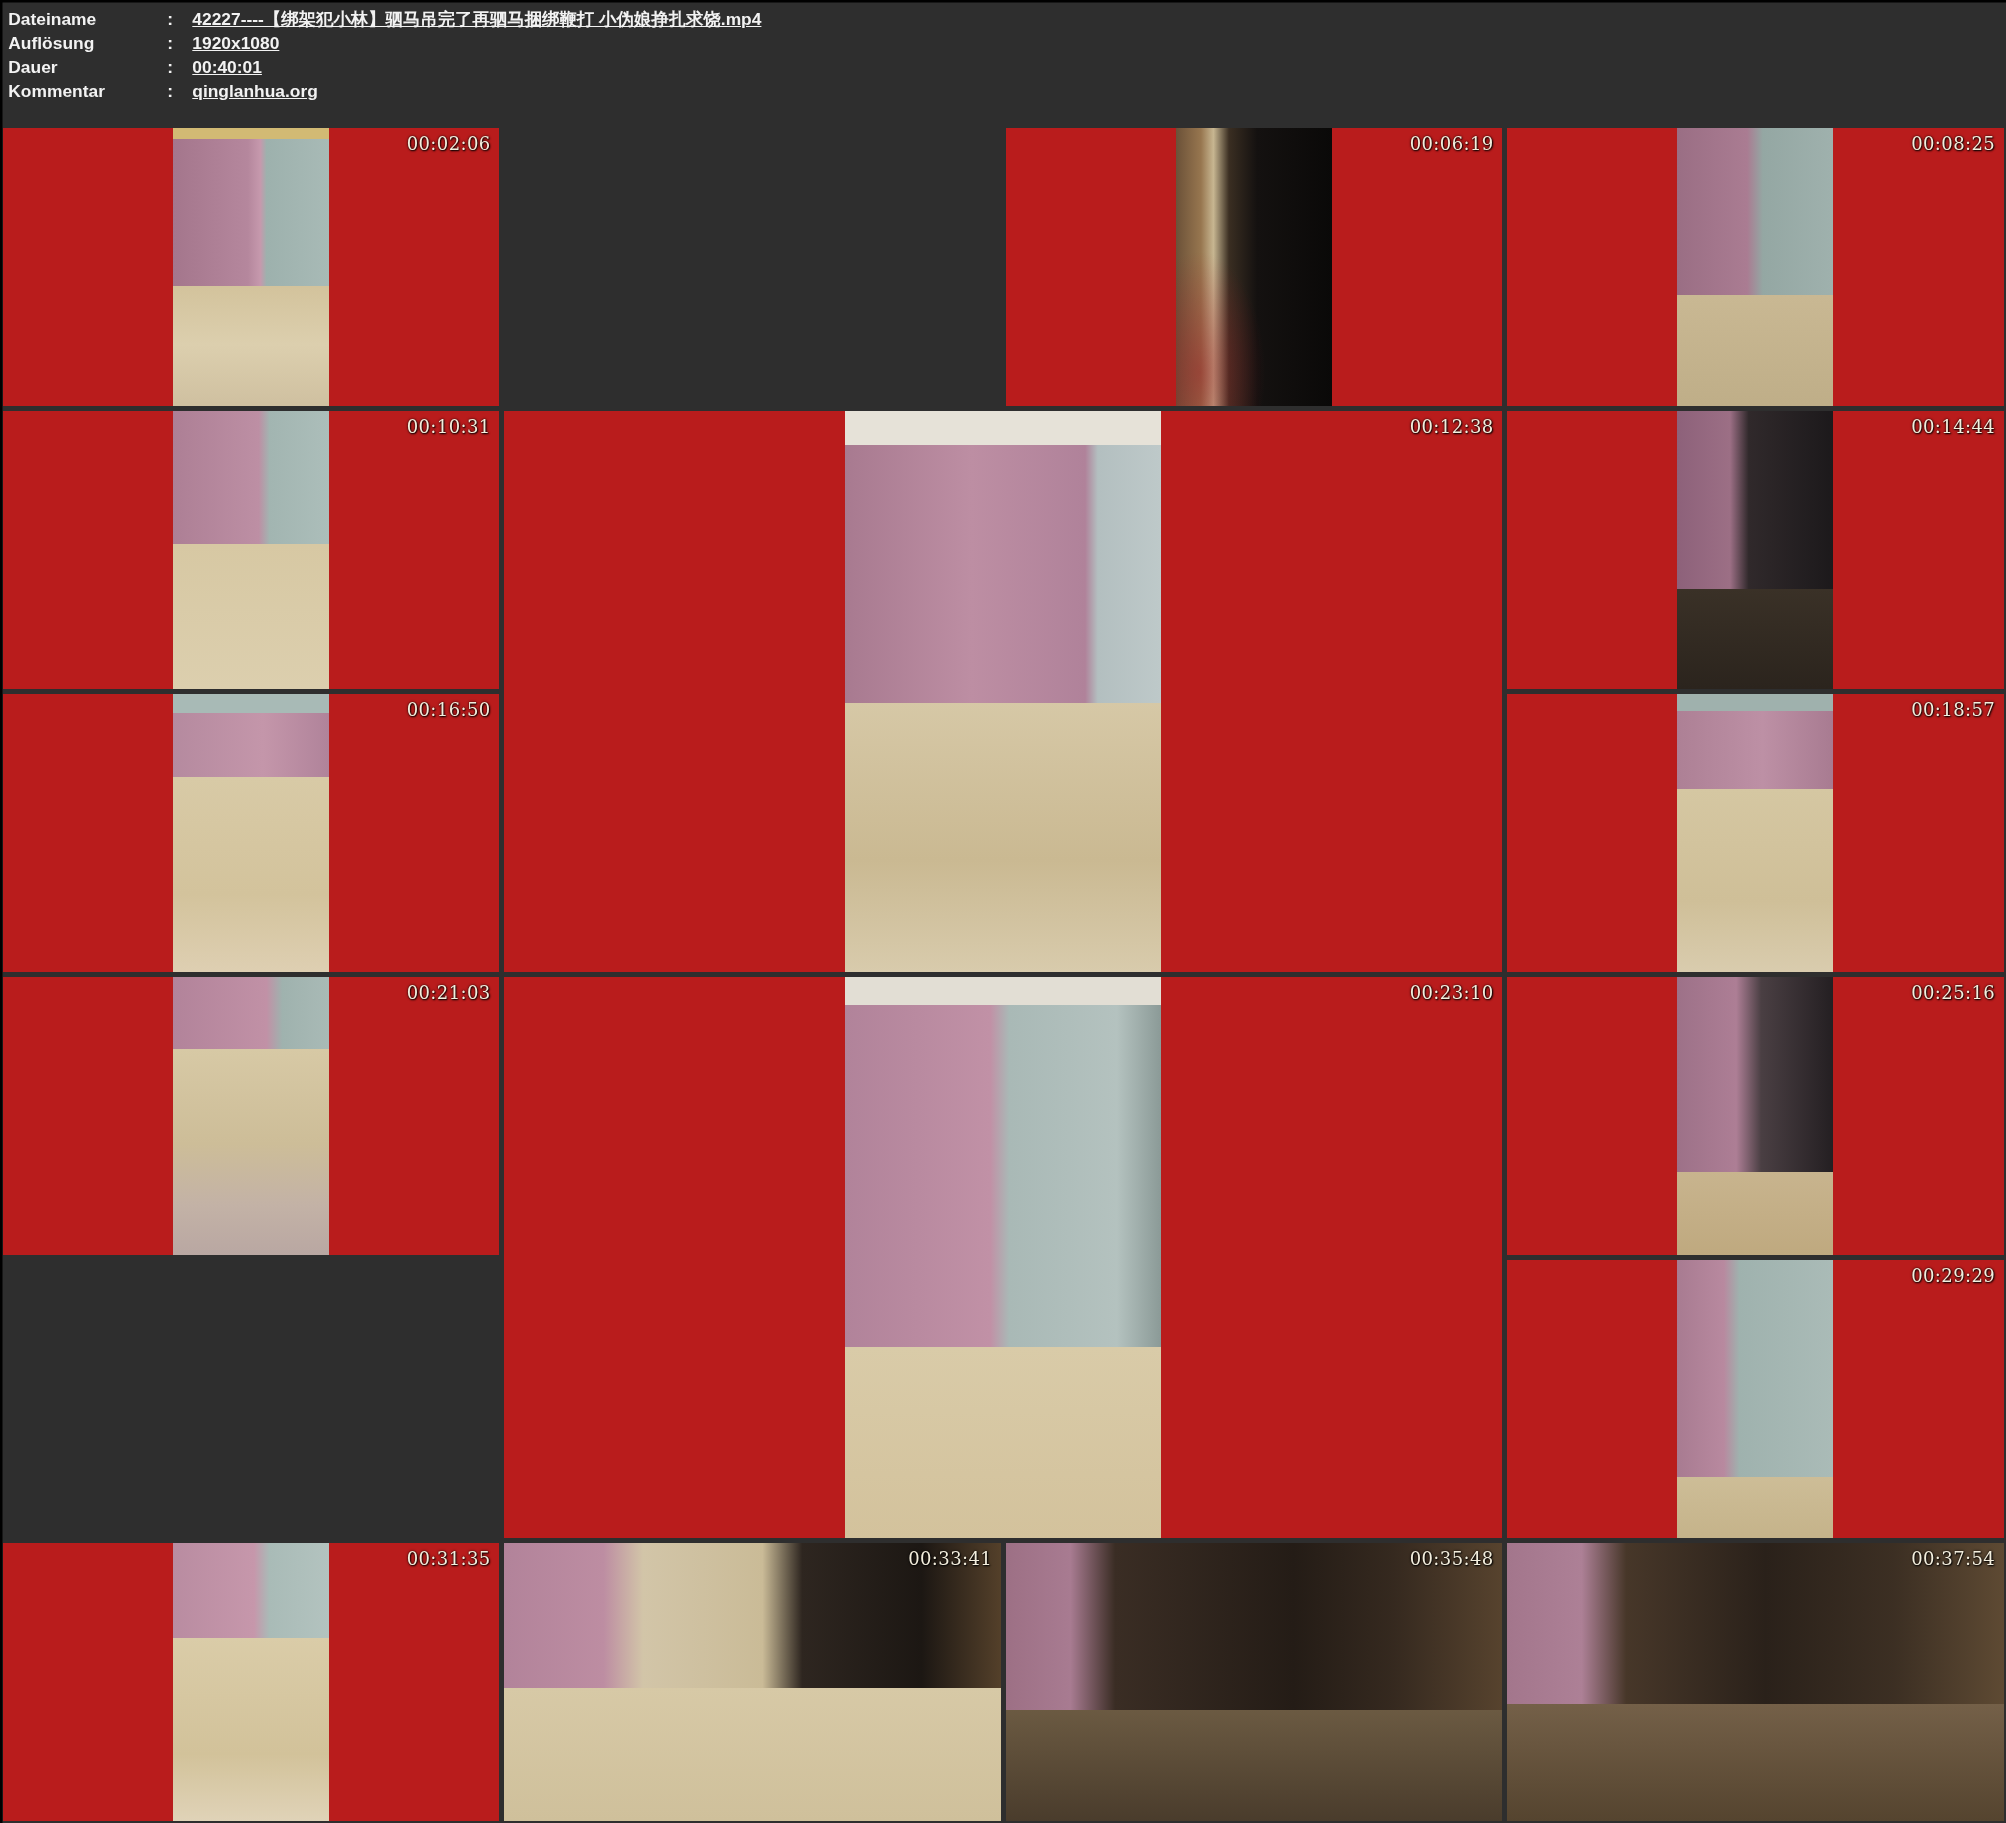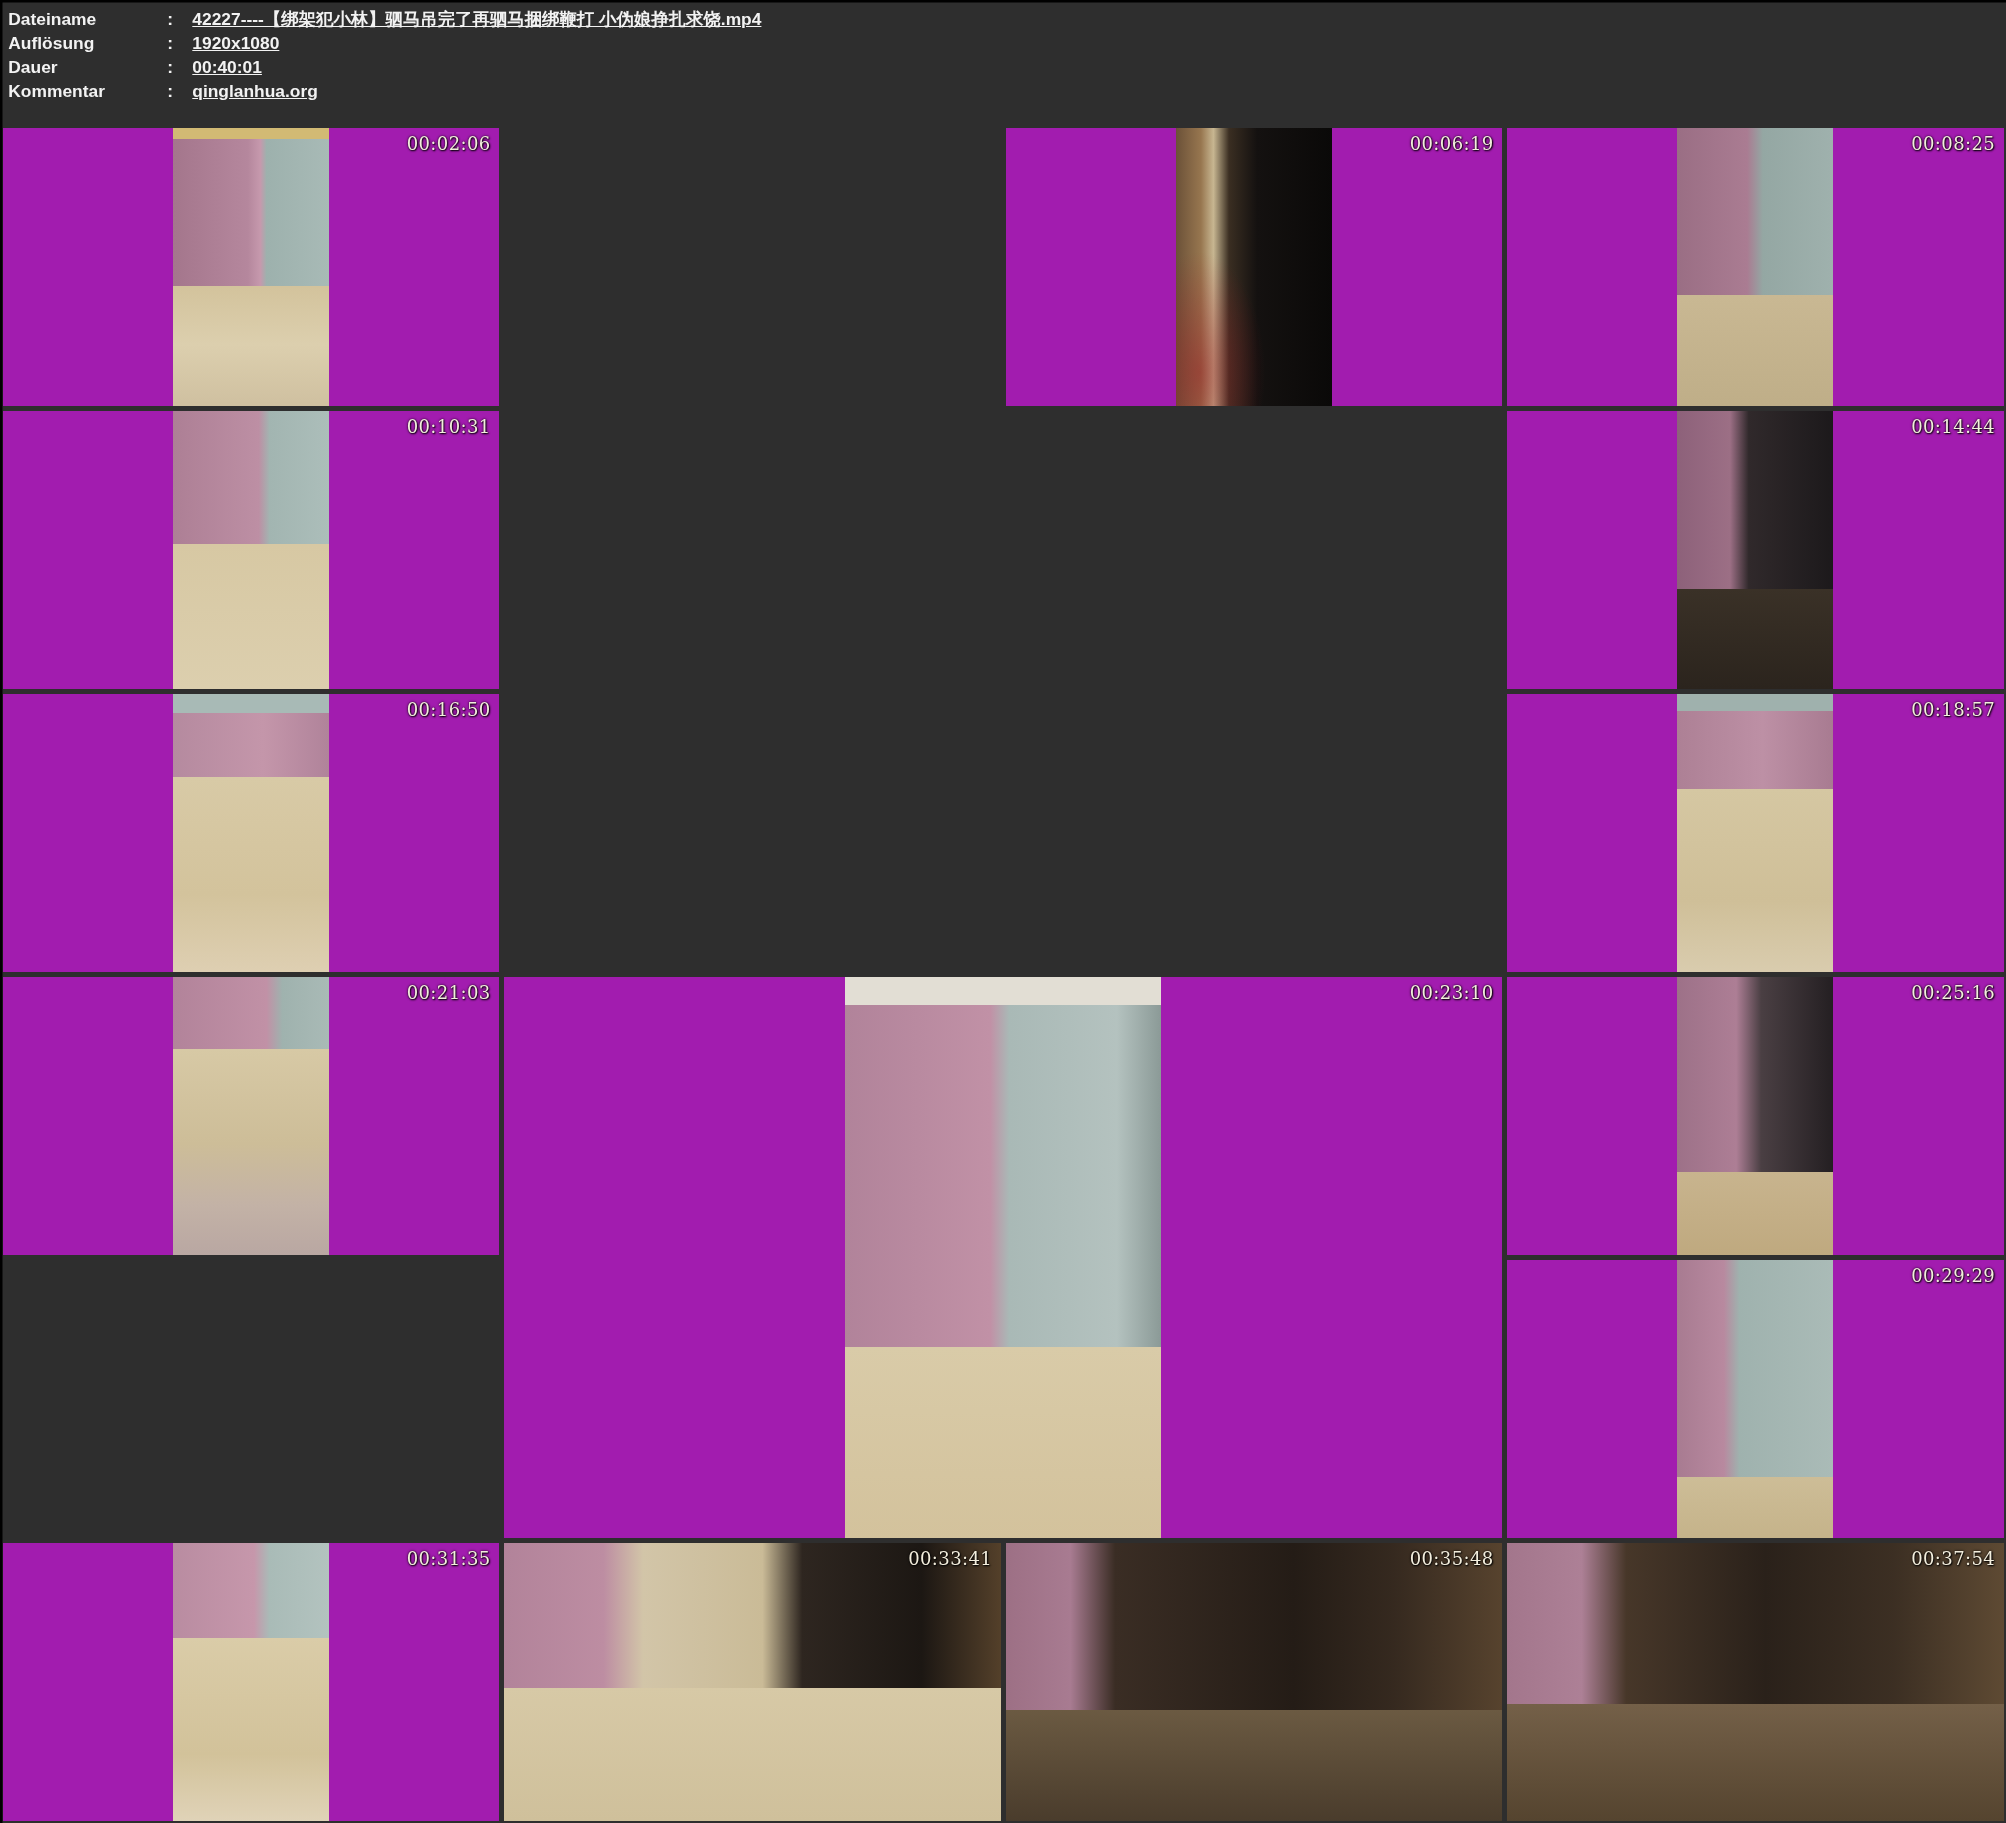--- a/index.html
+++ b/index.html
@@ -28,21 +28,21 @@
   
   .grid{
     display:grid;
     grid-template-columns:repeat(4,1fr);
     grid-auto-rows:278px;
     gap:5px;
     padding:0 2.5px 4.1px 2.5px;
   }
   .cell{
     position:relative;
-    background:#a21caf;
+    background:#b91c1c;
     overflow:hidden;
   }
   .thumb{height:100%;}
   .thumb.portrait{aspect-ratio:9/16;margin:0 auto;}
   .thumb.landscape{width:100%;}
   .ts{
     position:absolute;
     top:5px;right:8.3px;
     font-family:"DejaVu Serif","Liberation Serif",serif;
     font-size:18px;
@@ -80,20 +80,24 @@
     <span class="ts">00:06:19</span>
   </div>
   <div class="cell" style="grid-area:1/4">
     <div class="thumb portrait" style="background: linear-gradient(rgba(0, 0, 0, 0) 60%, rgb(201, 184, 147) 60%, rgb(191, 174, 136) 100%), linear-gradient(90deg, rgb(154, 110, 132) 0%, rgb(170, 124, 146) 45%, rgb(148, 167, 163) 55%, rgb(159, 177, 173) 100%);"></div>
     <span class="ts">00:08:25</span>
   </div>
 
   <div class="cell" style="grid-area:2/1">
     <div class="thumb portrait" style="background: linear-gradient(rgba(0, 0, 0, 0) 48%, rgb(215, 200, 163) 48%, rgb(220, 207, 174) 100%), linear-gradient(90deg, rgb(173, 127, 149) 0%, rgb(189, 143, 164) 55%, rgb(162, 181, 177) 62%, rgb(172, 190, 186) 100%);"></div>
     <span class="ts">00:10:31</span>
+  </div>
+  <div class="cell" style="grid-area:2/2/4/4">
+    <div class="thumb portrait" style="background: linear-gradient(rgb(230, 226, 216) 0%, rgb(230, 226, 216) 6%, rgba(0, 0, 0, 0) 6%), linear-gradient(rgba(0, 0, 0, 0) 52%, rgb(214, 200, 166) 52%, rgb(202, 185, 146) 80%, rgb(216, 203, 172) 100%), linear-gradient(90deg, rgb(168, 122, 144) 0%, rgb(189, 142, 163) 40%, rgb(176, 130, 154) 76%, rgb(179, 191, 192) 80%, rgb(190, 201, 201) 100%);"></div>
+    <span class="ts">00:12:38</span>
   </div>
   <div class="cell" style="grid-area:2/4">
     <div class="thumb portrait" style="background: linear-gradient(rgba(0, 0, 0, 0) 64%, rgb(58, 49, 39) 64%, rgb(43, 36, 29) 100%), linear-gradient(90deg, rgb(141, 97, 122) 0%, rgb(156, 111, 133) 34%, rgb(48, 41, 43) 46%, rgb(28, 25, 27) 100%);"></div>
     <span class="ts">00:14:44</span>
   </div>
 
   <div class="cell" style="grid-area:3/1">
     <div class="thumb portrait" style="background: linear-gradient(rgb(168, 186, 182) 0%, rgb(168, 186, 182) 7%, rgba(0, 0, 0, 0) 7%), linear-gradient(rgba(0, 0, 0, 0) 30%, rgb(216, 202, 166) 30%, rgb(211, 195, 156) 72%, rgb(222, 207, 178) 100%), linear-gradient(90deg, rgb(181, 138, 159) 0%, rgb(196, 150, 170) 58%, rgb(176, 131, 154) 100%);"></div>
     <span class="ts">00:16:50</span>
   </div>

